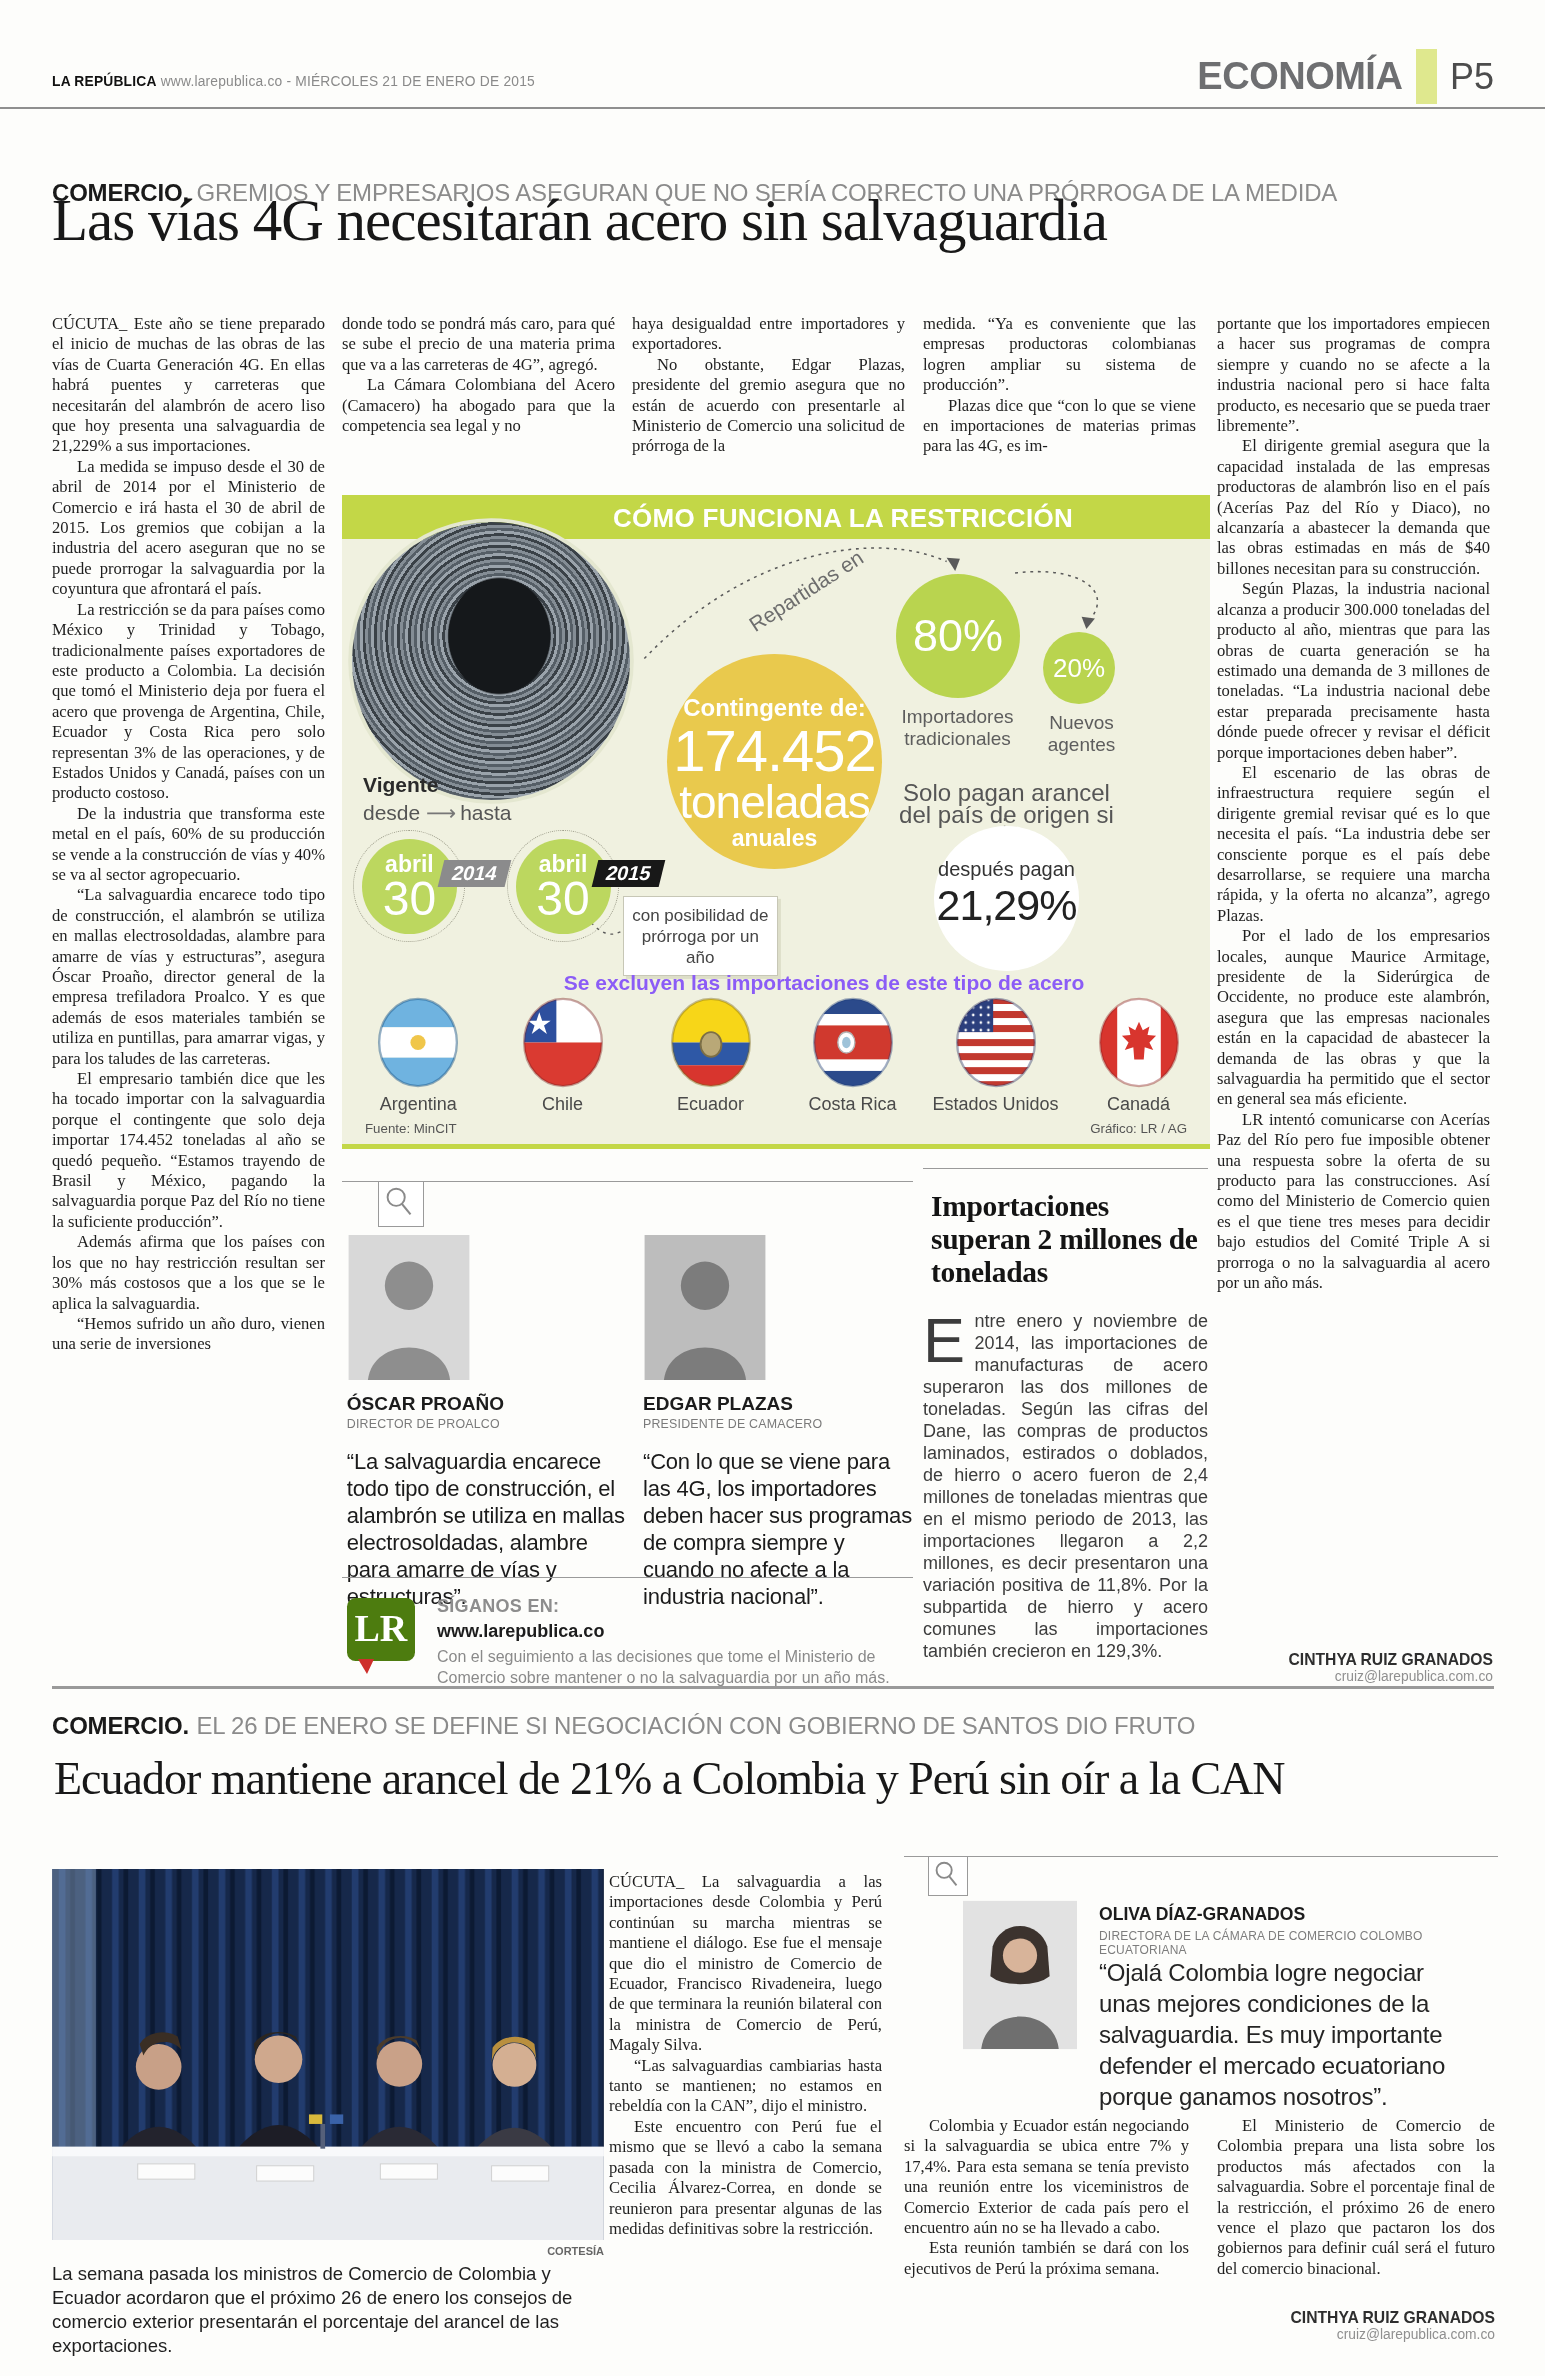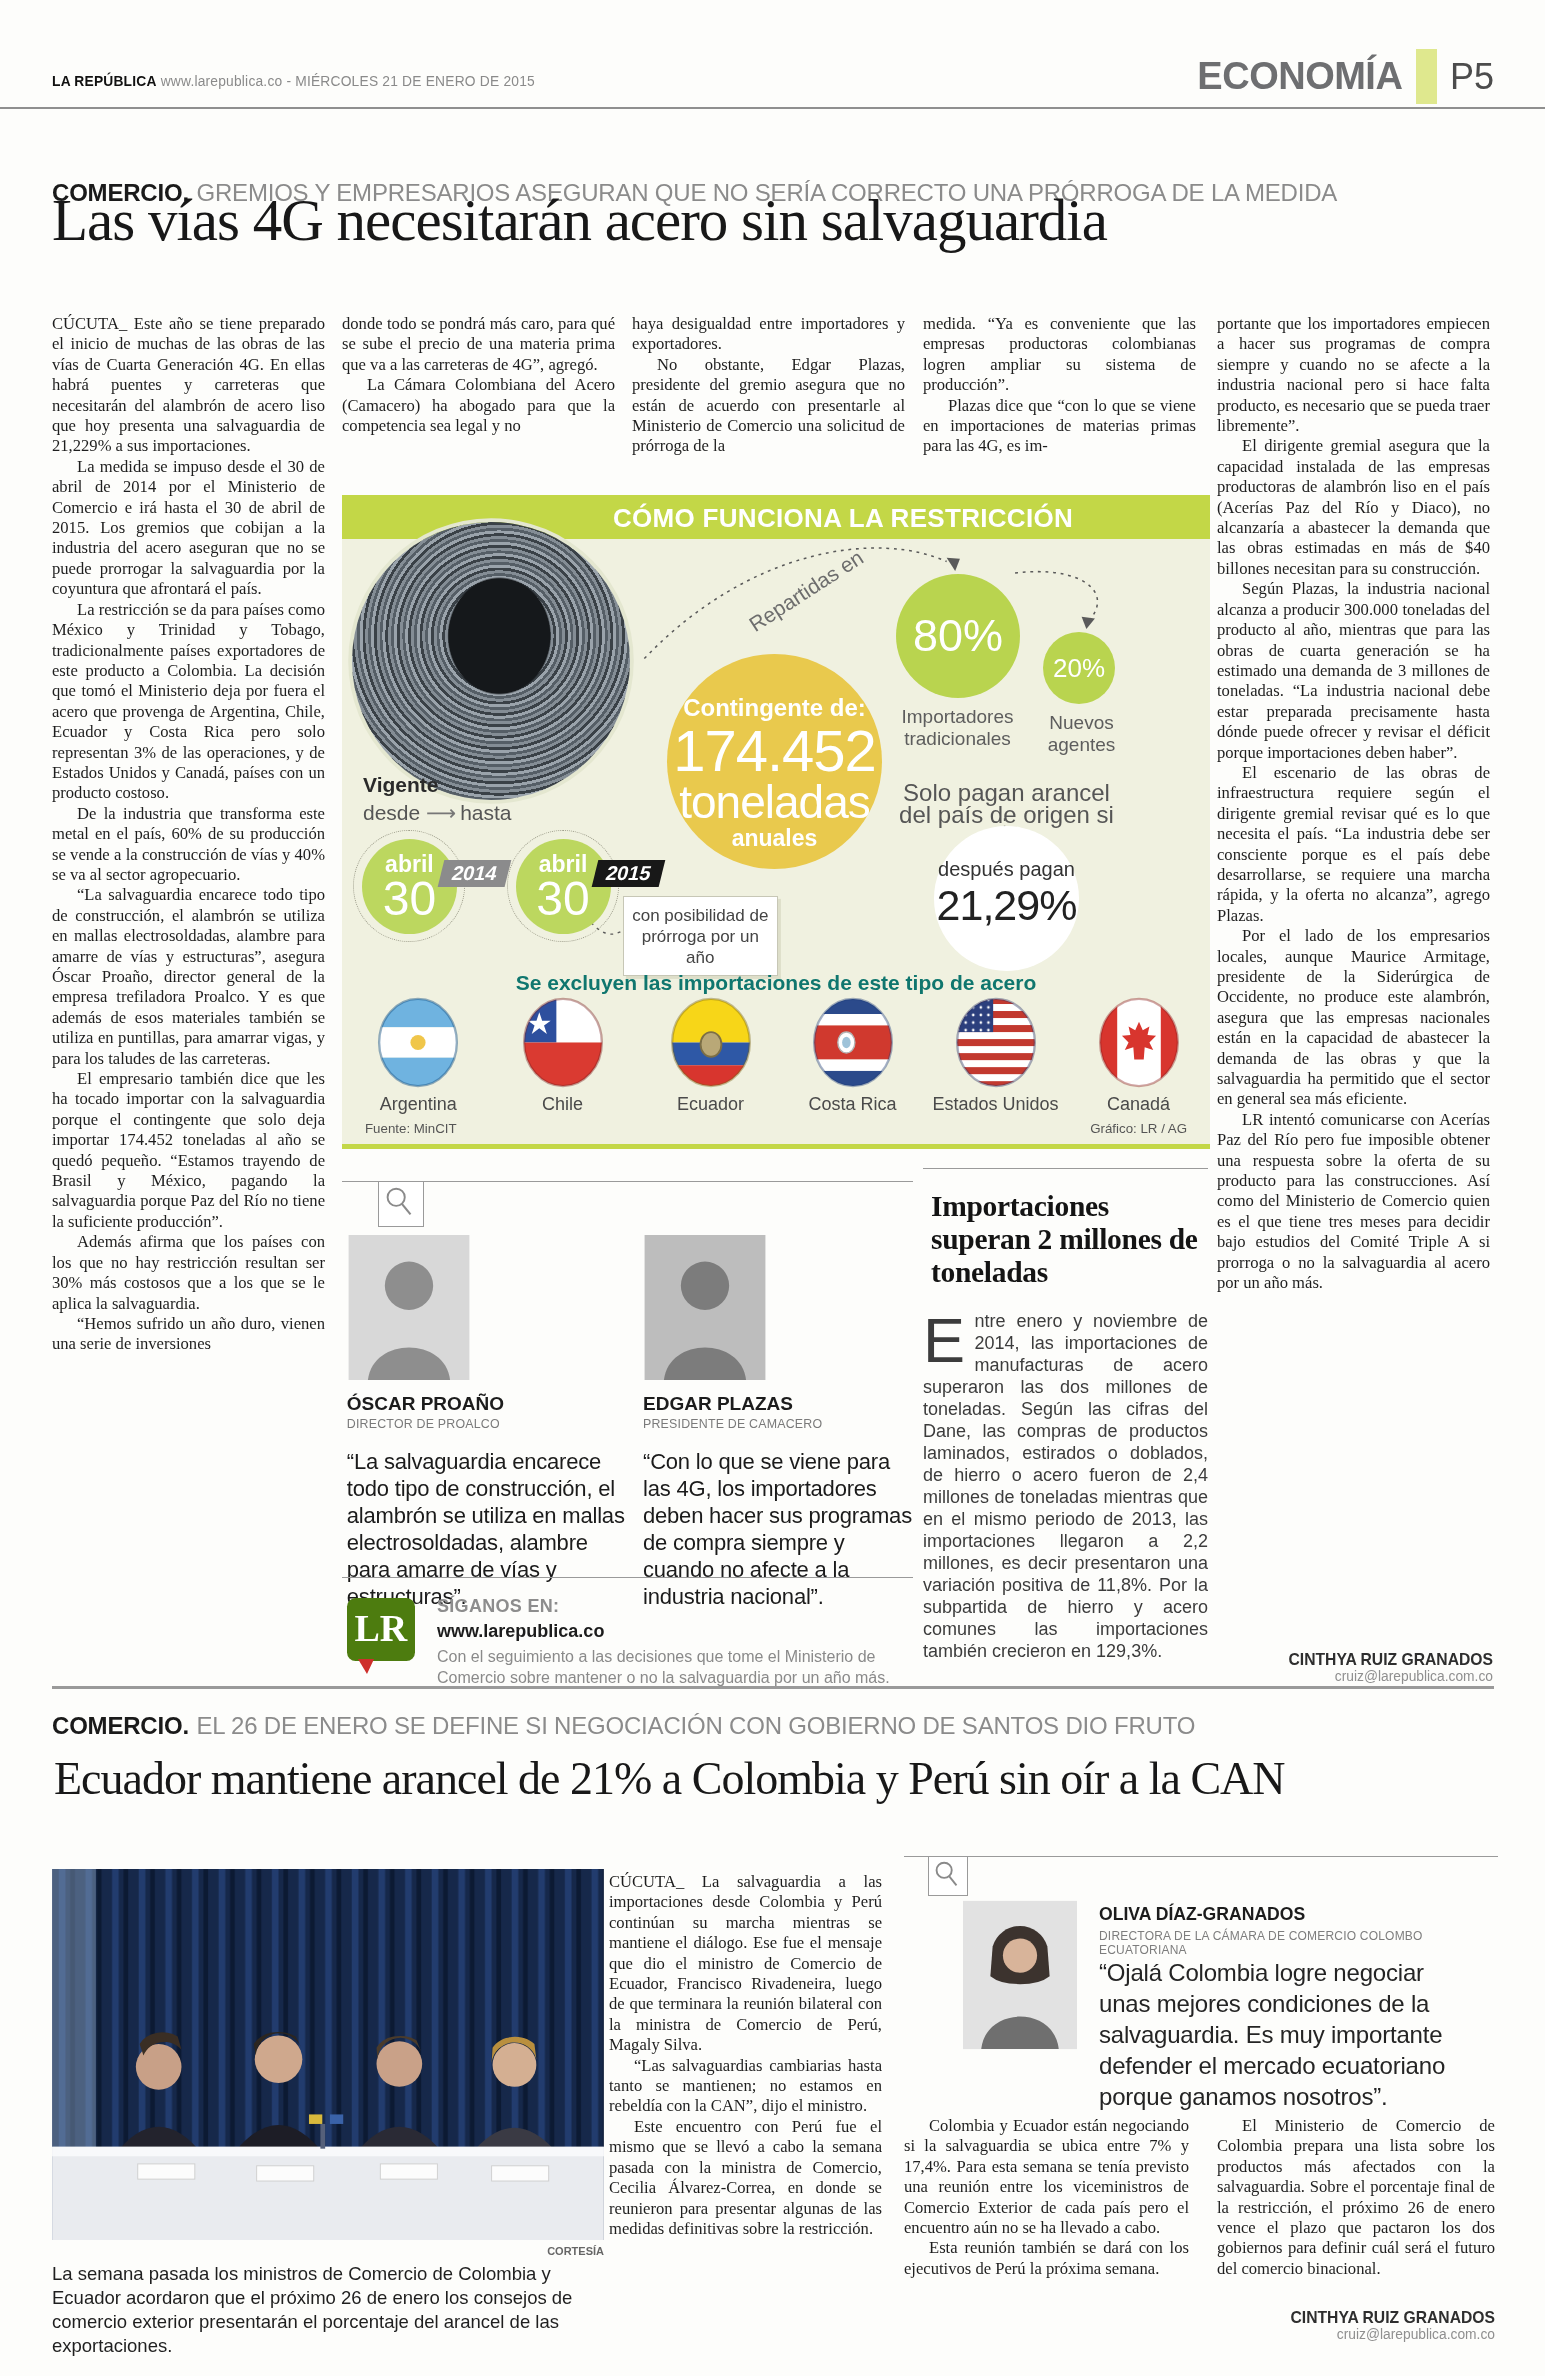--- a/index.html
+++ b/index.html
@@ -70,21 +70,21 @@
   .year-tag{position:absolute;font-size:20px;font-weight:bold;color:#fff;padding:1.9px 11.4px;transform:skewX(-14deg);}
   .prorroga{position:absolute;left:281px;top:401px;width:145px;background:#fff;border:1px solid #c7c7b6;
             box-shadow:2.9px 2.9px 0 #dddec9;font-size:17px;line-height:21px;color:#444;text-align:center;padding:7.6px 3.8px;}
   .arancel-note{position:absolute;left:556px;top:287px;width:217px;text-align:center;
                 font-size:24px;line-height:22px;color:#555;}
   .despues-circle{position:absolute;left:592px;top:331px;width:145px;height:145px;border-radius:50%;
                   background:#fff;text-align:center;}
   .despues-label{margin-top:32px;font-size:20px;color:#333;}
   .despues-pct{font-size:43px;font-weight:300;color:#222;letter-spacing:-1px;}
   .excluye{position:absolute;left:0;top:476px;width:100%;text-align:center;
-           font-size:21px;font-weight:bold;color:#0f766e;}
+           font-size:21px;font-weight:bold;color:#8b5cf6;padding-left:48px;}
   .flagcol{position:absolute;top:502px;width:143px;text-align:center;}
   .flagcol svg{display:block;margin:0 auto;}
   .flag-label{margin-top:5.7px;font-size:18px;color:#4a4a4a;}
   .ig-fuente{position:absolute;left:23px;bottom:13.3px;font-size:13.3px;color:#555;}
   .ig-credito{position:absolute;right:23px;bottom:13.3px;font-size:13.3px;color:#555;}
   .ig-overlay{position:absolute;left:0;top:0;pointer-events:none;}
 
   
   .profiles{left:342px;top:1170px;width:571px;height:518px;}
   .toprule{position:absolute;left:0;right:0;top:11.4px;border-top:1.4px solid #9a9a9a;}

